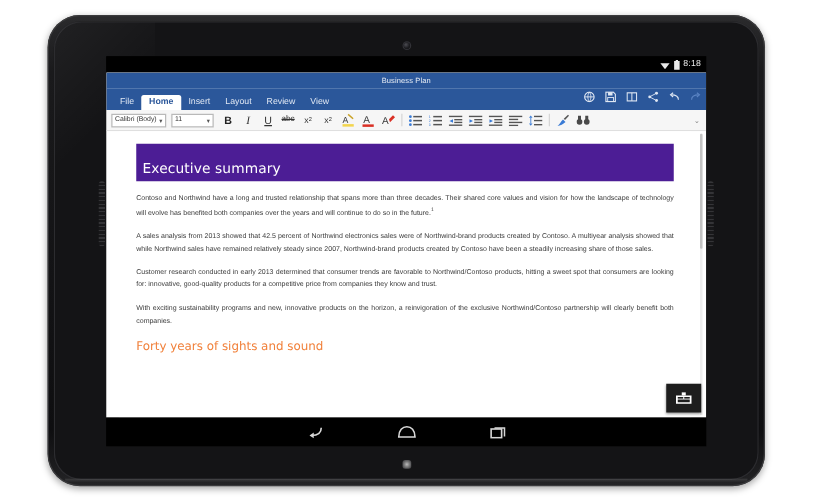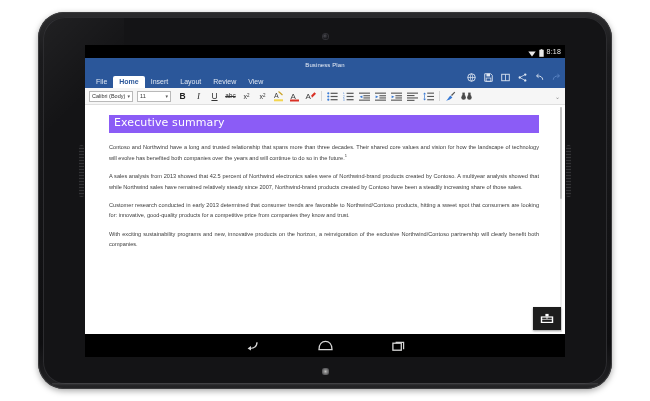--- a/index.html
+++ b/index.html
@@ -207,25 +207,25 @@
     overflow: hidden;
   }
   .page {
     position: absolute;
     left: 10px; top: 0; right: 12px; bottom: 0;
     background: #fff;
     padding: 6px 14px 0 14px;
     box-sizing: border-box;
   }
   .doc-h1 {
-    background: #8b5cf6;
+    background: #4c1d95;
     color: #ffffff;
     font-size: 11px;
     font-family: "DejaVu Sans", sans-serif;
-    padding: 2px 5px 3px 5px;
+    padding: 14px 5px 3px 5px;
     margin: 4px 0 9px 0;
     letter-spacing: 0.1px;
     line-height: 1.15;
   }
   .doc-p {
     font-size: 5.6px;
     line-height: 1.85;
     color: #3b3b3b;
     text-align: justify;
     margin: 0 0 8px 0;
@@ -491,20 +491,21 @@
 
         <div class="doc-area">
           <div class="page">
             <div class="doc-h1">Executive summary</div>
 
             <p class="doc-p"><span>Contoso and Northwind have a long and trusted relationship that spans more than three decades. Their shared core values and vision for how the landscape of technology will evolve has benefited both companies over the years and will continue to do so in the future.</span><sup>1</sup></p>
             <p class="doc-p">A sales analysis from 2013 showed that 42.5 percent of Northwind electronics sales were of Northwind-brand products created by Contoso. A multiyear analysis showed that while Northwind sales have remained relatively steady since 2007, Northwind-brand products created by Contoso have been a steadily increasing share of those sales.</p>
             <p class="doc-p">Customer research conducted in early 2013 determined that consumer trends are favorable to Northwind/Contoso products, hitting a sweet spot that consumers are looking for: innovative, good-quality products for a competitive price from companies they know and trust.</p>
             <p class="doc-p">With exciting sustainability programs and new, innovative products on the horizon, a reinvigoration of the exclusive Northwind/Contoso partnership will clearly benefit both companies.</p>
 
+            <div class="doc-h2">Forty years of sights and sound</div>
           </div>
 
           <div class="scroll-track"></div>
           <div class="scroll-thumb"></div>
 
           <div class="fab">
             <svg width="14" height="12" viewBox="0 0 14 12">
               <rect x="0.8" y="3.4" width="12.4" height="6.6" fill="#ffffff"></rect>
               <rect x="2.2" y="4.6" width="4.4" height="1.3" fill="#1d1d1d"></rect>
               <rect x="7.4" y="4.6" width="4.4" height="1.3" fill="#1d1d1d"></rect>

